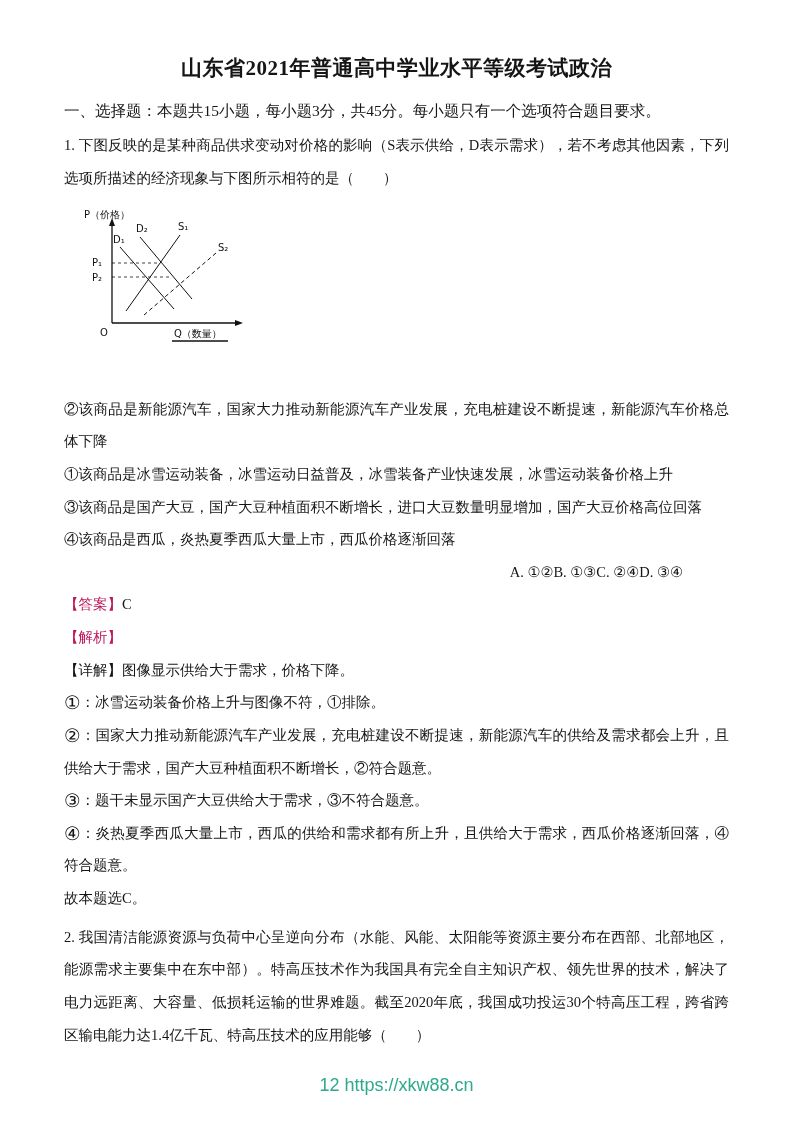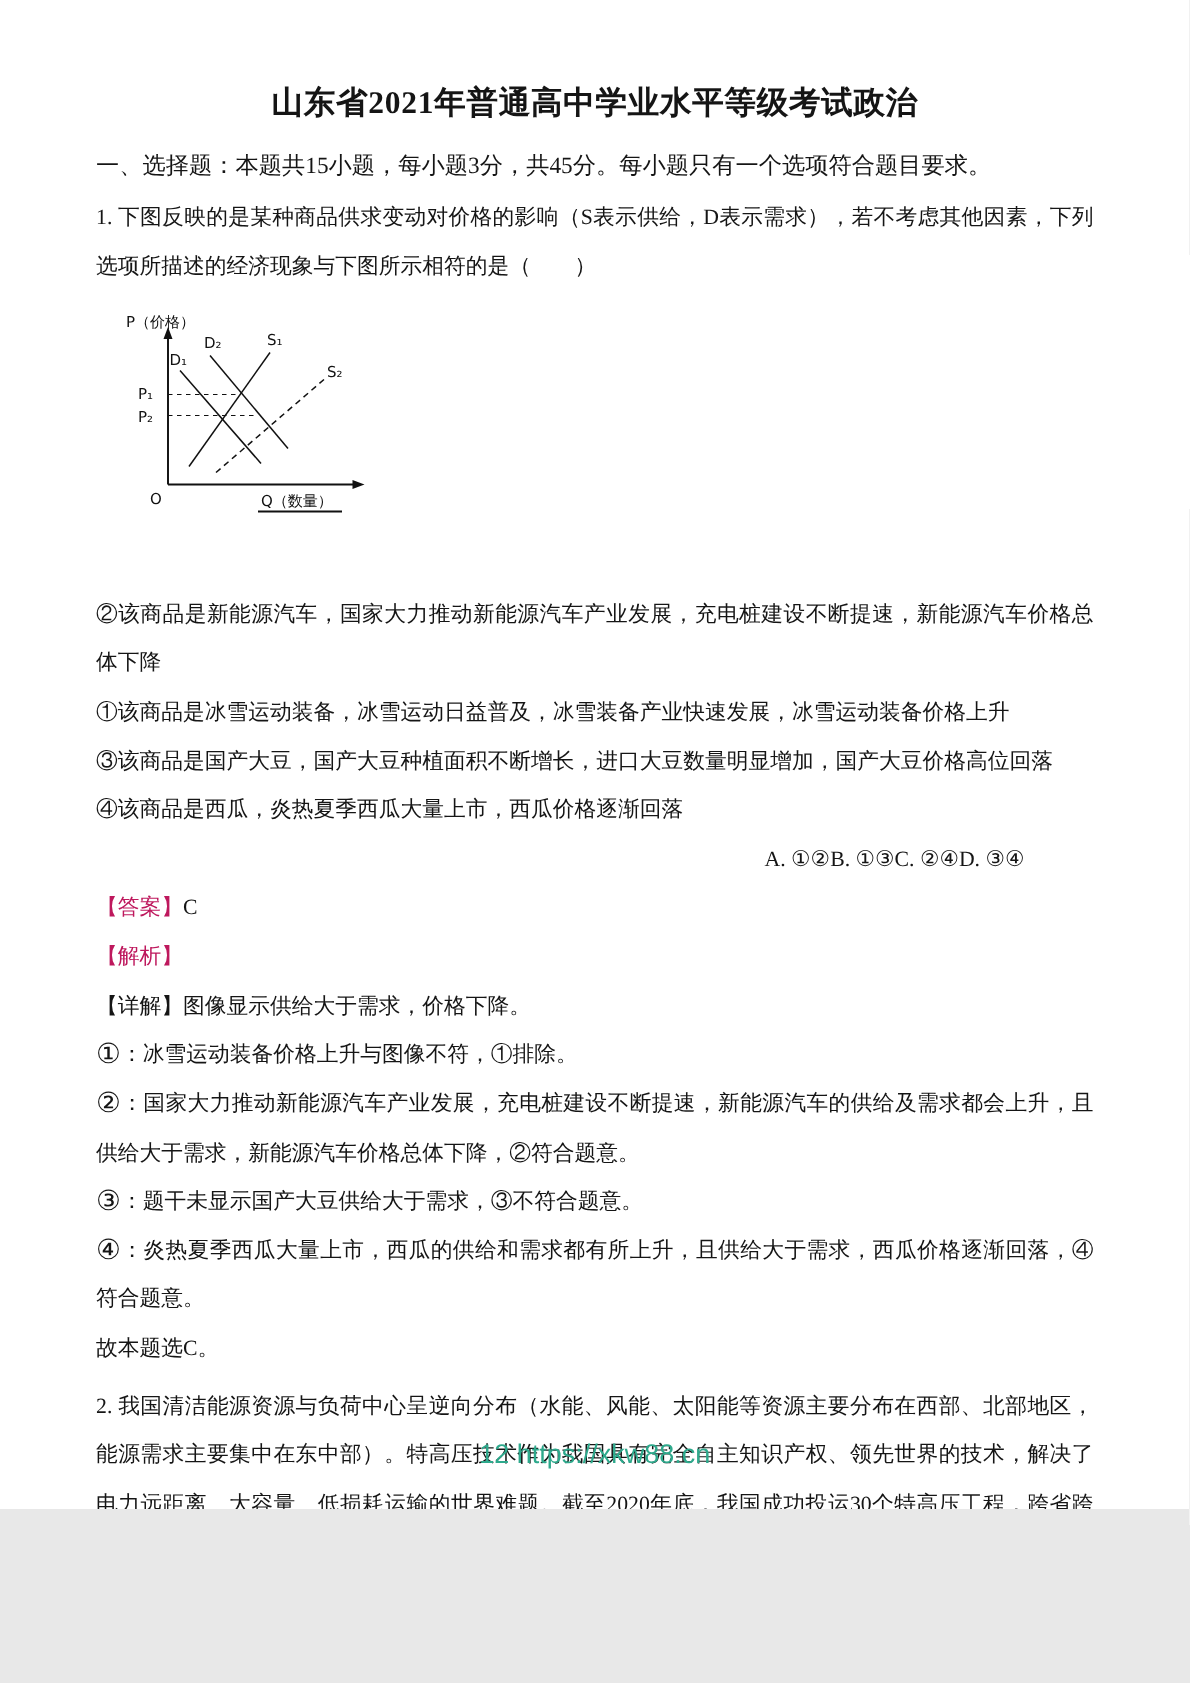--- a/index.html
+++ b/index.html
@@ -1,18 +1,18 @@
 <!DOCTYPE html>
 <html><head>
 <meta charset="utf-8">
 <style>
   * { box-sizing: border-box; }
   html, body { margin: 0; padding: 0; background: #e8e8e8; }
   .page {
-    width: 793px; height: 1006px; margin: 0 auto; position: relative;
+    width: 793px; height: 1122px; margin: 0 auto; position: relative;
     background: #ffffff; color: #151515;
     font-family: "Liberation Serif", "DejaVu Serif", serif;
     padding: 54px 64px 0 64px; overflow: hidden;
   }
   .title { margin: 0 0 14px 0; text-align: center; font-size: 21px; font-weight: bold; letter-spacing: 0.5px; }
   .section-header { font-size: 15.5px; font-weight: normal; line-height: 1.9; margin: 0 0 4px 0; text-align: justify; }
   .para { font-size: 14.5px; line-height: 2.25; text-align: justify; margin: 0; }
   .stem { margin-bottom: 2px; }
   .diagram-wrap { margin: 10px 0 42px 14px; width: 210px; }
   .choices { display: flex; justify-content: flex-end; font-size: 14.5px; line-height: 2.25; padding-right: 46px; }
@@ -88,21 +88,21 @@
     <span>D. ③④</span>
   </div>
 
   <p class="para"><span class="blue">【答案】</span><span>C</span></p>
 
   <p class="para"><span class="blue">【解析】</span></p>
 
   <p class="para"><span>【详解】</span><span>图像显示供给大于需求，价格下降。</span></p>
 
   <p class="para"><span class="circ">①</span><span>：冰雪运动装备价格上升与图像不符，①排除。</span></p>
-  <p class="para"><span class="circ">②</span><span>：国家大力推动新能源汽车产业发展，充电桩建设不断提速，新能源汽车的供给及需求都会上升，且供给大于需求，新能源汽车价格总体下降，②符合题意。</span></p>
+  <p class="para"><span class="circ">②</span><span>：国家大力推动新能源汽车产业发展，充电桩建设不断提速，新能源汽车的供给及需求都会上升，且供给大于需求，国产大豆种植面积不断增长，②符合题意。</span></p>
   <p class="para"><span class="circ">③</span><span>：题干未显示国产大豆供给大于需求，③不符合题意。</span></p>
   <p class="para"><span class="circ">④</span><span>：炎热夏季西瓜大量上市，西瓜的供给和需求都有所上升，且供给大于需求，西瓜价格逐渐回落，④符合题意。</span></p>
 
   <p class="para">故本题选C。</p>
 
   <p class="para q2">2. 我国清洁能源资源与负荷中心呈逆向分布（水能、风能、太阳能等资源主要分布在西部、北部地区，能源需求主要集中在东中部）。特高压技术作为我国具有完全自主知识产权、领先世界的技术，解决了电力远距离、大容量、低损耗运输的世界难题。截至2020年底，我国成功投运30个特高压工程，跨省跨区输电能力达1.4亿千瓦、特高压技术的应用能够（　　）</p>
 
   <div class="footer">
     <span>12</span>
     <a href="#"><span>https://xkw88.cn</span></a>

